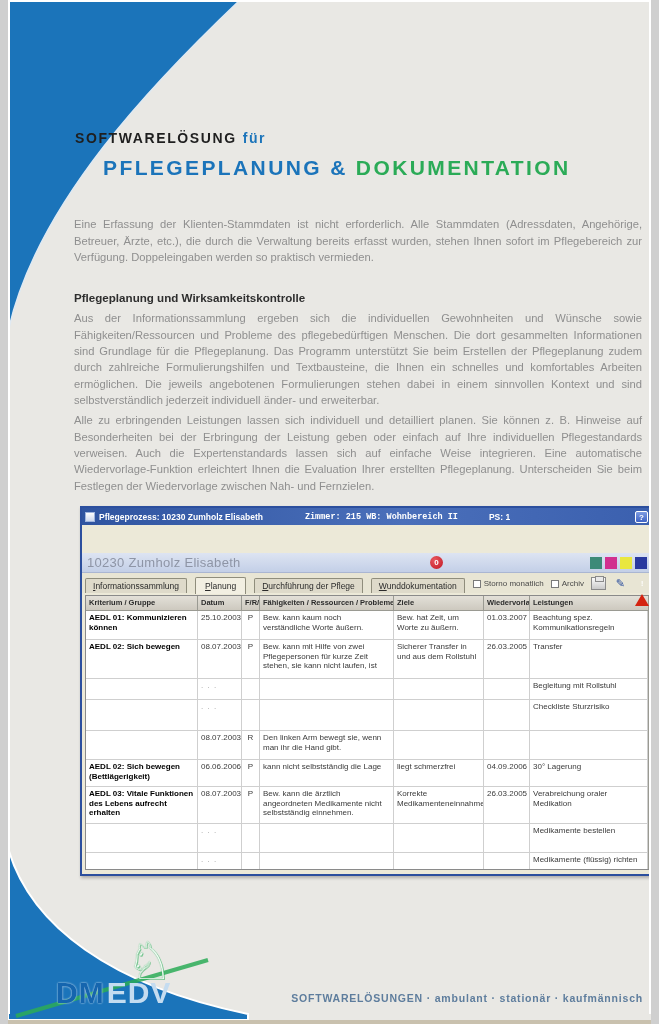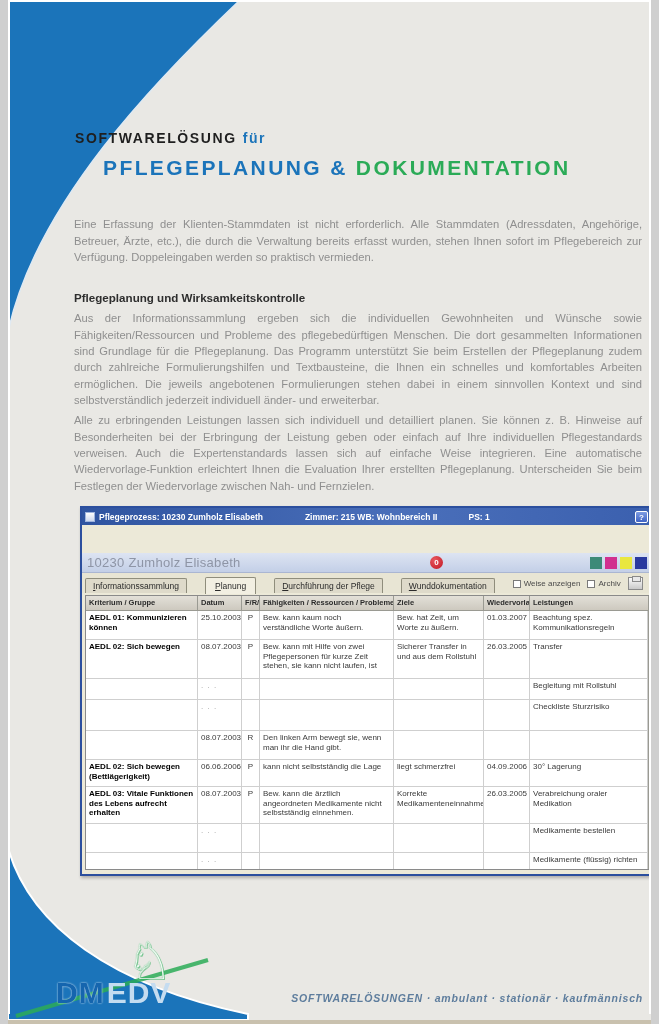--- a/index.html
+++ b/index.html
@@ -30,21 +30,21 @@
 
   
   .app-window{position:absolute;left:72px;top:506px;width:584px;height:366px;
       border:2px solid #2c4f9e;background:#ece9d8;display:flex;flex-direction:column;
       box-shadow:1px 2px 3px rgba(0,0,0,.25);font-family:"Liberation Sans",sans-serif;}
   .titlebar{height:17px;flex:0 0 17px;display:flex;align-items:center;padding:0 3px;
       background:linear-gradient(90deg,#2f54a0,#4a6fba 55%,#3a5fae);color:#fff;
       font-size:8.5px;font-weight:bold;white-space:nowrap;}
   .tb-icon{width:10px;height:10px;margin-right:4px;background:linear-gradient(#fdfdfd,#cdd8ef);
       border:1px solid #9fb4dd;box-sizing:border-box;}
-  .tb-room{margin-left:42px;}
+  .tb-room{margin-left:42px;font-family:Liberation Mono, monospace;}
   .tb-ps{margin-left:31px;}
   .tb-btns{margin-left:auto;display:flex;gap:2px;}
   .tb-btn{width:13px;height:12px;font-size:8px;font-weight:bold;color:#fff;text-align:center;
       line-height:12px;border:1px solid #fff;border-radius:2px;box-sizing:border-box;}
   .tb-help{background:linear-gradient(#7d9ce2,#3f63c4);}
   .tb-close{background:linear-gradient(#ef8a5a,#c63d17);}
 
   .client-band{height:19px;flex:0 0 19px;position:relative;display:flex;align-items:center;
       background:linear-gradient(#dde4f2,#c3cfe7);border-bottom:1px solid #aab6d2;margin-top:28px;}
   .client-name{font-size:13px;color:#8e95a6;padding-left:5px;letter-spacing:.3px;}
@@ -52,21 +52,21 @@
       background:radial-gradient(circle at 35% 30%,#e8565e,#c11722);color:#fff;font-size:8px;
       font-weight:bold;text-align:center;line-height:13px;z-index:3;}
   .swatches{margin-left:auto;display:flex;gap:3px;padding-right:4px;}
   .swatch{width:12px;height:12px;}
   .sw0{background:#3d8a78;} .sw1{background:#d1308f;} .sw2{background:#e9e73f;}
   .sw3{background:#2a3a9f;} .sw4{background:#56c6d0;}
 
   .tabrow{height:20px;flex:0 0 20px;display:flex;align-items:flex-end;padding:0 3px;
       background:#e8e5d4;}
   .tab{border:1px solid #8f8d7c;border-bottom:none;background:#dedacA;background:#dedaca;
-      font-size:8.5px;color:#2b2b2b;padding:2px 7px 2px 7px;margin-right:18px;
+      font-size:8.5px;color:#2b2b2b;padding:2px 7px 2px 7px;margin-right:8px;
       border-radius:2px 2px 0 0;white-space:nowrap;}
   .tab.active{background:#f2efe2;padding:3px 9px;position:relative;top:1px;z-index:2;}
   .tab u{text-decoration:underline;}
   .tr-right{margin-left:auto;display:flex;align-items:center;gap:7px;padding-bottom:2px;}
   .cbg{display:flex;align-items:center;gap:3px;font-size:8px;color:#4a4a4a;white-space:nowrap;}
   .cb{width:8px;height:8px;background:#fff;border:1px solid #7a7a7a;box-sizing:border-box;}
   .mini-ic{width:15px;height:13px;position:relative;display:inline-block;}
   .ic-printer{background:linear-gradient(#fbfbfb,#c9c9c9);border:1px solid #8a8a8a;box-sizing:border-box;}
   .ic-printer:before{content:"";position:absolute;left:3px;top:-2px;width:7px;height:4px;background:#e8e8e8;border:1px solid #8a8a8a;}
   .ic-pen{font-size:11px;line-height:13px;color:#2c4f9e;text-align:center;}
@@ -94,21 +94,21 @@
 
   .sbar{flex:0 0 13px;width:13px;background:#efede4;border-left:1px solid #9a9a92;position:relative;}
   .sb-btn{position:absolute;left:0;width:13px;height:13px;background:#d4d0c8;border:1px solid;
       border-color:#fff #6f6f6f #6f6f6f #fff;box-sizing:border-box;font-size:6px;text-align:center;
       line-height:11px;color:#333;} .sb-down{bottom:0;}
   .sb-thumb{position:absolute;left:0;top:38px;width:13px;height:92px;background:#d4d0c8;
       border:1px solid;border-color:#fff #6f6f6f #6f6f6f #fff;box-sizing:border-box;}
 
   
   .tagline{position:absolute;right:8px;top:992px;font-size:10.5px;font-weight:bold;
-      letter-spacing:.8px;color:#5e7d9d;z-index:4;white-space:nowrap;font-style:italic;}
+      letter-spacing:.8px;color:#5e7d9d;z-index:4;white-space:nowrap;}
   .bottom-strip{position:absolute;left:0;bottom:0;width:659px;height:4px;background:#c9c1ae;z-index:3;}
   .logo{position:absolute;left:48px;top:978px;z-index:5;font-size:30px;font-weight:bold;
       letter-spacing:1px;line-height:30px;}
   .logo .dm{color:#1565ae;text-shadow:0 0 2px #eaf3fb;}
   .logo .edv{color:#c4dcf0;margin-left:2px;}
   .horse{position:absolute;left:118px;top:935px;z-index:5;font-size:52px;line-height:52px;
       color:#eef8f1;text-shadow:0 0 1px #2bab57,1px 1px 0 rgba(43,171,87,.55);}
 </style>
 </head>
 <body>
@@ -165,21 +165,21 @@
     </div>
 
     <div class="tabrow">
       <span class="tab"><u>I</u>nformationssammlung</span>
       <span class="tab active"><u>P</u>lanung</span>
       <span class="tab"><u>D</u>urchführung der Pflege</span>
       <span class="tab"><u>W</u>unddokumentation</span>
       <span class="tr-right">
         <span class="cbg">
           <span class="cb"></span>
-          <span>Weise anzeigen</span>
+          <span>Storno monatlich</span>
         </span>
         <span class="cbg">
           <span class="cb"></span>
           <span>Archiv</span>
         </span>
         <span class="mini-ic ic-printer"></span>
         <span class="mini-ic ic-pen">✎</span>
         <span class="mini-ic"><span class="ic-alert"></span><span style="position:absolute;left:6px;top:3px;color:#fff;font-size:7px;font-weight:bold;">!</span></span>
         <button class="btn-stamm">Stammdaten</button>
       </span>

